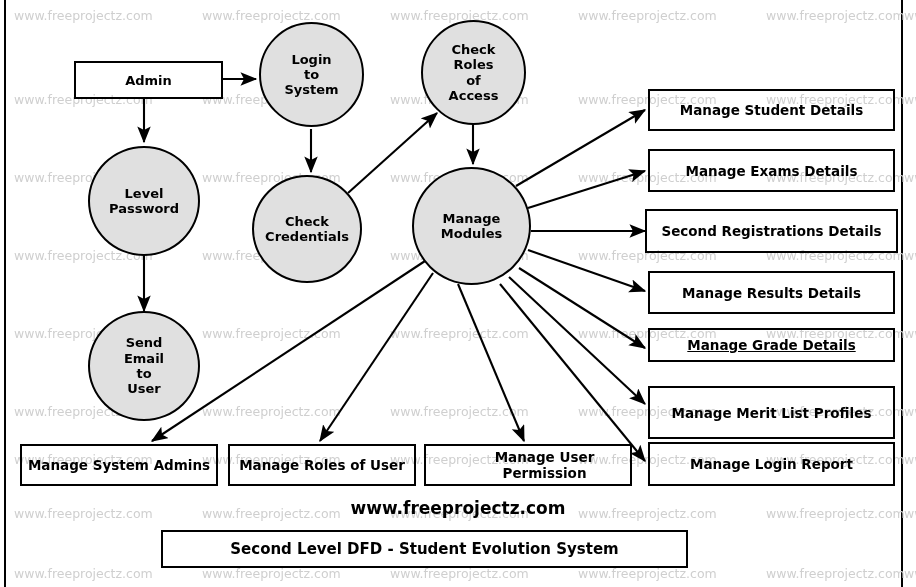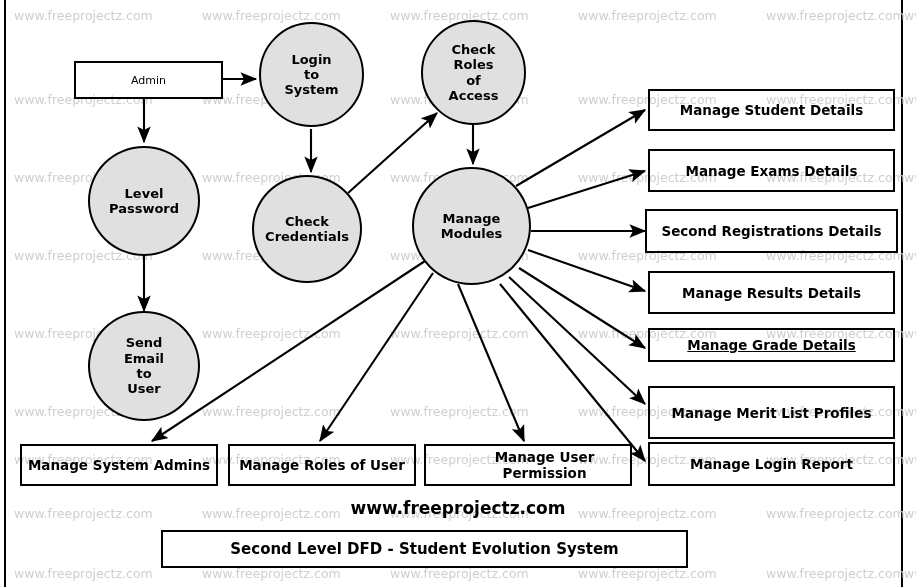--- a/index.html
+++ b/index.html
@@ -2,21 +2,21 @@
 <html><head>
 <meta charset="utf-8">
 <style>
   html,body{margin:0;padding:0;background:#ffffff;}
   body{width:916px;height:587px;overflow:hidden;font-family:"DejaVu Sans","Liberation Sans",sans-serif;}
   #stage{position:relative;width:916px;height:587px;background:#fff;}
   #frame{position:absolute;left:4px;top:0px;width:899px;height:587px;border-left:2px solid #000;border-right:2px solid #000;box-sizing:border-box;}
   svg#wires{position:absolute;left:0;top:0;width:916px;height:587px;}
   .wm{position:absolute;color:#cfcfcf;font-size:12.5px;font-family:"DejaVu Sans","Liberation Sans",sans-serif;white-space:nowrap;letter-spacing:0px;pointer-events:none;}
   .node{position:absolute;box-sizing:border-box;display:flex;align-items:center;justify-content:center;text-align:center;}
-  .entity{border:2px solid #000;background:transparent;font-weight:normal;font-size:11px;color:#000;}
+  .entity{border:2px solid #000;background:transparent;font-weight:bold;font-size:13px;color:#000;}
   .store{border:2.3px solid #000;background:transparent;font-weight:bold;font-size:13.5px;color:#000;}
   .proc{border:2.3px solid #000;background:#e0e0e0;border-radius:50%;font-weight:bold;font-size:13px;color:#000;line-height:1.18;}
   .proc span{display:block;}
   .titlebox{border:2.3px solid #000;background:transparent;font-weight:bold;font-size:15px;color:#000;}
   .brand{position:absolute;font-weight:bold;font-size:17px;color:#000;text-align:center;white-space:nowrap;}
 </style>
 </head>
 <body>
 
 <div id="stage">

